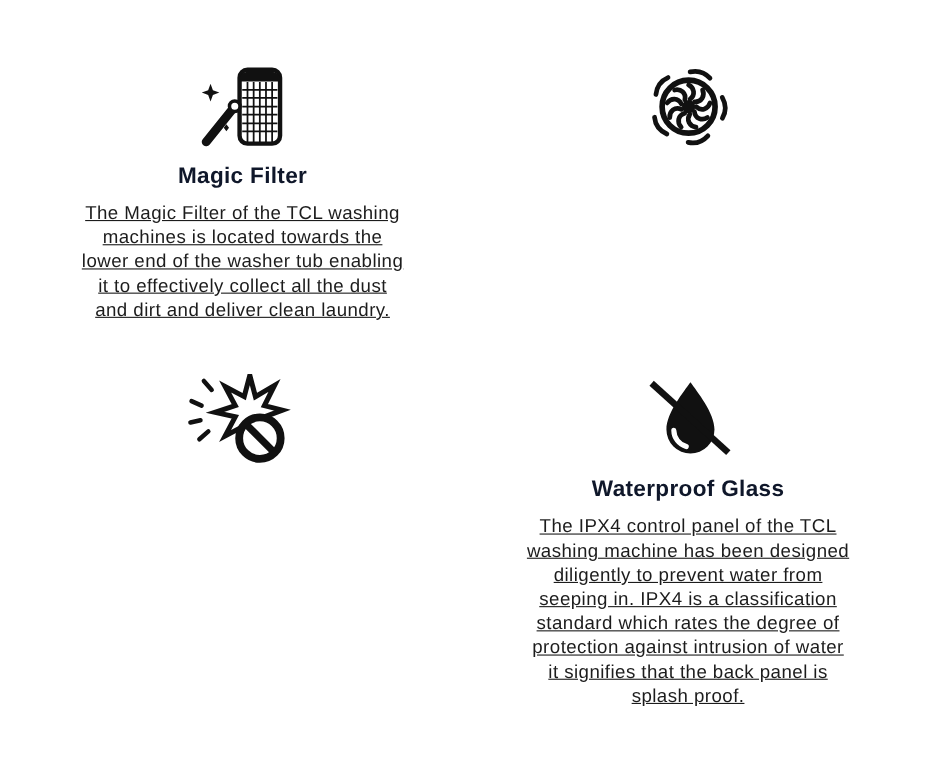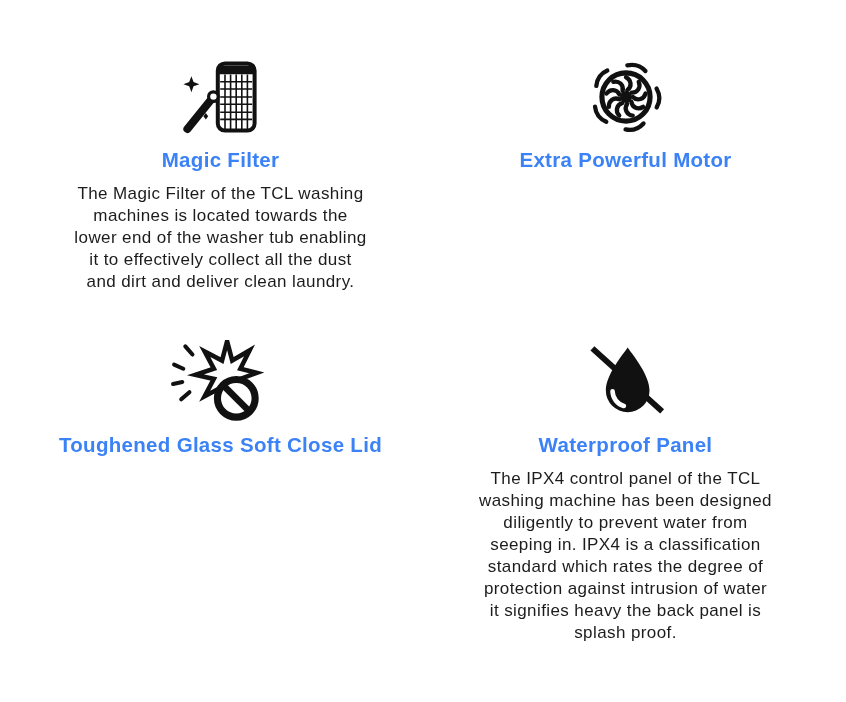--- a/index.html
+++ b/index.html
@@ -31,33 +31,34 @@
     height: 84px;
     display: flex;
     align-items: center;
     justify-content: center;
     margin-bottom: 8px;
   }
   .feature-title {
     margin: 0;
     font-size: 20.5px;
     font-weight: 700;
-    color: #3b82f6;
+    color: #0f172a;
     letter-spacing: 0.3px;
     line-height: 26px;
   }
   .feature-desc {
     margin: 10px 0 0 0;
     font-size: 17px;
     font-weight: 400;
     color: #1c1c1c;
     letter-spacing: 0.4px;
     line-height: 22px;
     white-space: pre-line;
     max-width: 400px;
+    text-decoration: underline;
   }
   svg { display: block; }
 </style>
 </head>
 <body>
 
 <div class="features-grid">
 
   <div class="feature-card">
     <div class="icon-wrap">
@@ -98,52 +99,50 @@
         </g>
         <g stroke="#111" stroke-width="5" stroke-linecap="round" fill="none">
           <path d="M42 14 C50 10 58 11 64 15" transform="rotate(15 50 50)"></path>
           <path d="M42 14 C50 10 58 11 64 15" transform="rotate(87 50 50)"></path>
           <path d="M42 14 C50 10 58 11 64 15" transform="rotate(159 50 50)"></path>
           <path d="M42 14 C50 10 58 11 64 15" transform="rotate(231 50 50)"></path>
           <path d="M42 14 C50 10 58 11 64 15" transform="rotate(303 50 50)"></path>
         </g>
       </svg>
     </div>
-    <h3 class="feature-title">Extra Powerful Motor</h3>
   </div>
 
   <div class="feature-card">
     <div class="icon-wrap">
       <svg width="106" height="84" viewBox="0 0 104 82" fill="none">
         <g stroke="#111" stroke-width="4" stroke-linecap="round">
           <line x1="17" y1="6" x2="24" y2="14"></line>
           <line x1="6" y1="24" x2="15" y2="28"></line>
           <line x1="5" y1="43" x2="14" y2="41"></line>
           <line x1="13" y1="58" x2="21" y2="51"></line>
         </g>
         <polygon points="58,1 63,20 80,10 71,28 87,32 71,38 79,54 63,46 58,62 53,46 36,55 45,38 27,34 45,28 36,11 53,20" fill="#fff" stroke="#111" stroke-width="4.5" stroke-linejoin="miter"></polygon>
         <circle cx="67" cy="57" r="18.5" fill="#fff" stroke="#111" stroke-width="7"></circle>
         <line x1="55.5" y1="45.5" x2="78.5" y2="68.5" stroke="#111" stroke-width="6.5"></line>
       </svg>
     </div>
-    <h3 class="feature-title">Toughened Glass Soft Close Lid</h3>
   </div>
 
   <div class="feature-card">
     <div class="icon-wrap">
       <svg width="84" height="80" viewBox="0 0 100 92" fill="none">
         <path d="M52 5 C45 15 26 38 26 56 a26 26 0 0 0 52 0 C78 38 59 15 52 5 Z" fill="#111"></path>
         <path d="M34 57 a18.5 18.5 0 0 0 13.5 17.5" stroke="#fff" stroke-width="5.5" stroke-linecap="round"></path>
         <line x1="10" y1="6" x2="93" y2="81" stroke="#111" stroke-width="7"></line>
       </svg>
     </div>
-    <h3 class="feature-title">Waterproof Panel</h3>
+    <h3 class="feature-title">Waterproof Glass</h3>
     <p class="feature-desc">The IPX4 control panel of the TCL
 washing machine has been designed
 diligently to prevent water from
 seeping in. IPX4 is a classification
 standard which rates the degree of
 protection against intrusion of water
-it signifies heavy the back panel is
+it signifies that the back panel is
 splash proof.</p>
   </div>
 
 </div>
 
 </body></html>

